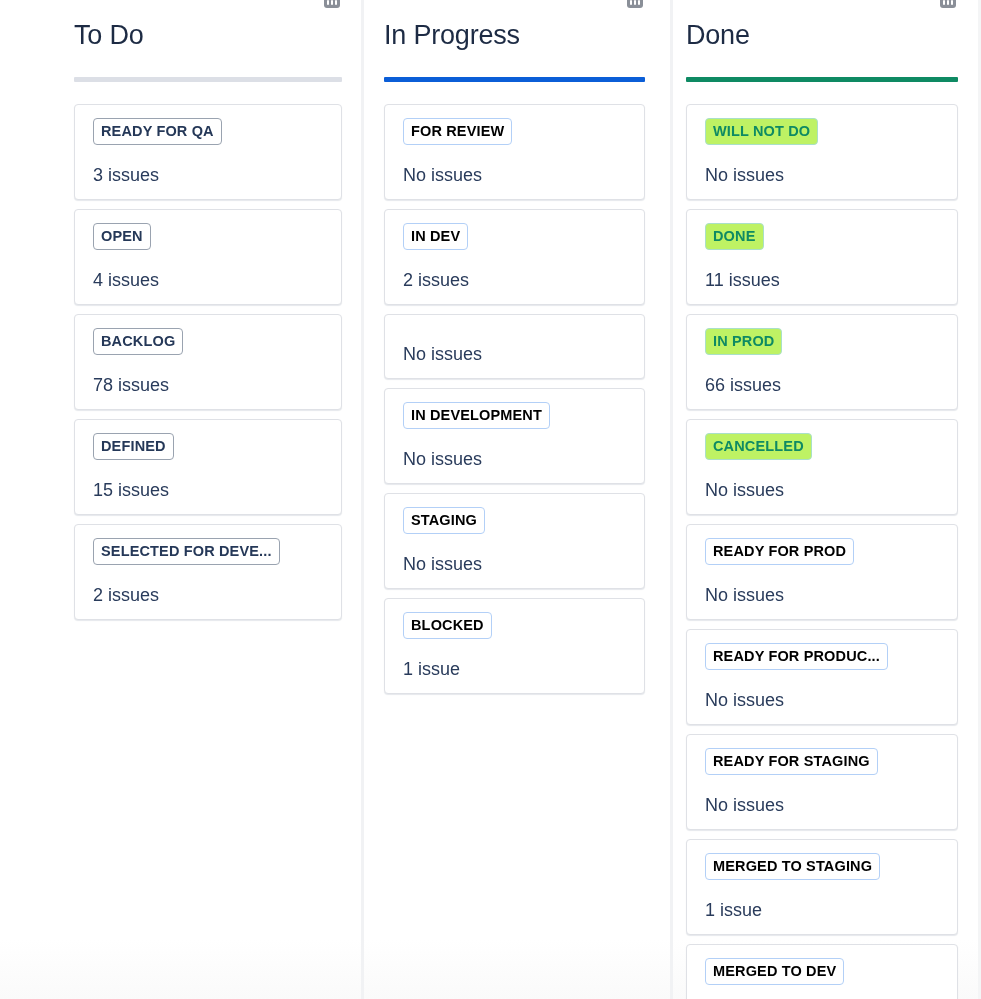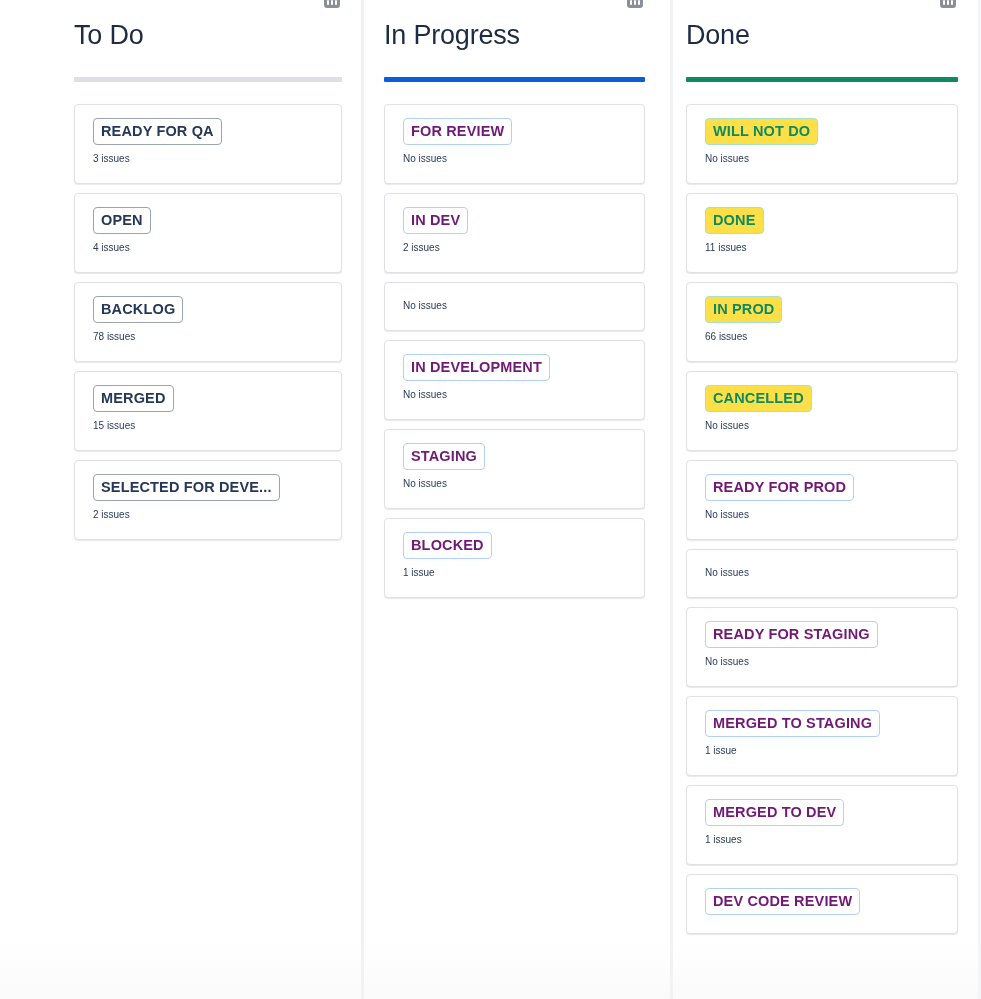--- a/index.html
+++ b/index.html
@@ -145,35 +145,35 @@
     text-overflow: ellipsis;
   }
 
   
   .status-badge.tone-neutral {
     color: #253858;
     border-color: #9aa3b0;
     background: #ffffff;
   }
   .status-badge.tone-blue {
-    color: #701a75;
+    color: #000000;
     border-color: #b3d0f7;
     background: #ffffff;
   }
   .status-badge.tone-green {
     color: #0e8a63;
     border-color: #a9e0c8;
-    background: #fde047;
+    background: #bef264;
   }
 
   .issue-count {
-    font-size: 10px;
+    font-size: 18px;
     line-height: 20px;
     color: #293b5b;
-    margin-top: 0;
+    margin-top: 16px;
   }
 </style>
 </head>
 <body>
 
 <div class="page">
   <div class="board" id="board-root">
       <div class="column col-todo">
         <div class="handle-row">
           <div class="drag-handle">
@@ -181,21 +181,21 @@
             <i></i>
             <i></i>
           </div>
         </div>
         <div class="col-title">To Do</div>
         <div class="accent-bar" style="background: rgb(220, 223, 230);"></div>
         <div class="card-list">
           <div class="status-card"><span class="status-badge tone-neutral">READY FOR QA</span><div class="issue-count">3 issues</div></div>
           <div class="status-card"><span class="status-badge tone-neutral">OPEN</span><div class="issue-count">4 issues</div></div>
           <div class="status-card"><span class="status-badge tone-neutral">BACKLOG</span><div class="issue-count">78 issues</div></div>
-          <div class="status-card"><span class="status-badge tone-neutral">MERGED</span><div class="issue-count">15 issues</div></div>
+          <div class="status-card"><span class="status-badge tone-neutral">DEFINED</span><div class="issue-count">15 issues</div></div>
           <div class="status-card"><span class="status-badge tone-neutral">SELECTED FOR DEVE...</span><div class="issue-count">2 issues</div></div>
         </div>
       </div>
       <div class="column col-inprogress">
         <div class="handle-row">
           <div class="drag-handle">
             <i></i>
             <i></i>
             <i></i>
           </div>
@@ -220,21 +220,21 @@
           </div>
         </div>
         <div class="col-title">Done</div>
         <div class="accent-bar" style="background: rgb(14, 138, 99);"></div>
         <div class="card-list">
           <div class="status-card"><span class="status-badge tone-green">WILL NOT DO</span><div class="issue-count">No issues</div></div>
           <div class="status-card"><span class="status-badge tone-green">DONE</span><div class="issue-count">11 issues</div></div>
           <div class="status-card"><span class="status-badge tone-green">IN PROD</span><div class="issue-count">66 issues</div></div>
           <div class="status-card"><span class="status-badge tone-green">CANCELLED</span><div class="issue-count">No issues</div></div>
           <div class="status-card"><span class="status-badge tone-blue">READY FOR PROD</span><div class="issue-count">No issues</div></div>
-          <div class="status-card"><div class="issue-count">No issues</div></div>
+          <div class="status-card"><span class="status-badge tone-blue">READY FOR PRODUC...</span><div class="issue-count">No issues</div></div>
           <div class="status-card"><span class="status-badge tone-blue">READY FOR STAGING</span><div class="issue-count">No issues</div></div>
           <div class="status-card"><span class="status-badge tone-blue">MERGED TO STAGING</span><div class="issue-count">1 issue</div></div>
           <div class="status-card"><span class="status-badge tone-blue">MERGED TO DEV</span><div class="issue-count">1 issues</div></div>
           <div class="status-card"><span class="status-badge tone-blue">DEV CODE REVIEW</span></div>
         </div>
       </div>
     </div>
 </div>
 
 </body></html>

